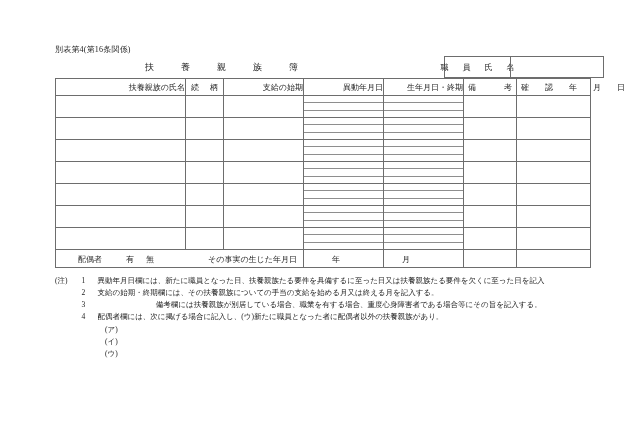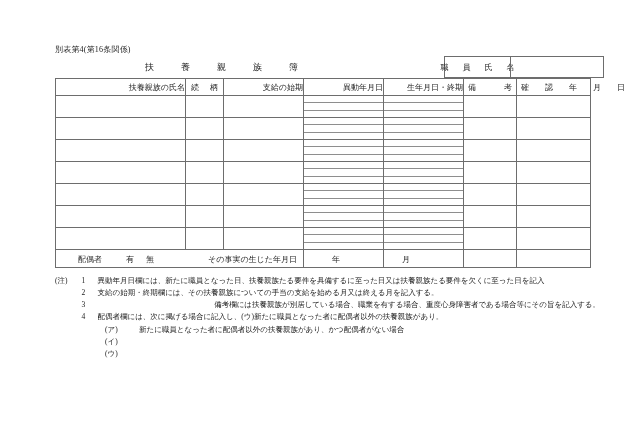--- a/index.html
+++ b/index.html
@@ -433,33 +433,32 @@
       <span class="note-tag" style="visibility:hidden">(注)</span>
       <span class="note-lead" style="flex:0 0 14px"></span>
       <span class="note-num">2</span>
       <span class="note-body" style="text-align:left">支給の始期・終期欄には、その扶養親族についての手当の支給を始める月又は終える月を記入する。</span>
     </div>
 
     <div class="note">
       <span class="note-tag" style="visibility:hidden">(注)</span>
       <span class="note-lead" style="flex:0 0 14px"></span>
       <span class="note-num">3</span>
-      <span class="note-body" style="text-align:right">備考欄には扶養親族が別居している場合、職業を有する場合、重度心身障害者である場合等にその旨を記入する。</span>
+      <span class="note-body" style="text-align:center">備考欄には扶養親族が別居している場合、職業を有する場合、重度心身障害者である場合等にその旨を記入する。</span>
     </div>
 
     <div class="note">
       <span class="note-tag" style="visibility:hidden">(注)</span>
       <span class="note-lead" style="flex:0 0 14px"></span>
       <span class="note-num">4</span>
       <span class="note-body" style="text-align:left">配偶者欄には、次に掲げる場合に記入し、(ウ)新たに職員となった者に配偶者以外の扶養親族があり。</span>
     </div>
 
     <div class="sub-note">
       <span class="sub-mark">(ア)</span>
-      <span class="sub-body">新たに職員となった者に配偶者以外の扶養親族があり、かつ配偶者がない場合</span>
     </div>
     <div class="sub-note">
       <span class="sub-mark">(イ)</span>
     </div>
     <div class="sub-note">
       <span class="sub-mark">(ウ)</span>
     </div>
 
   </div>
 

